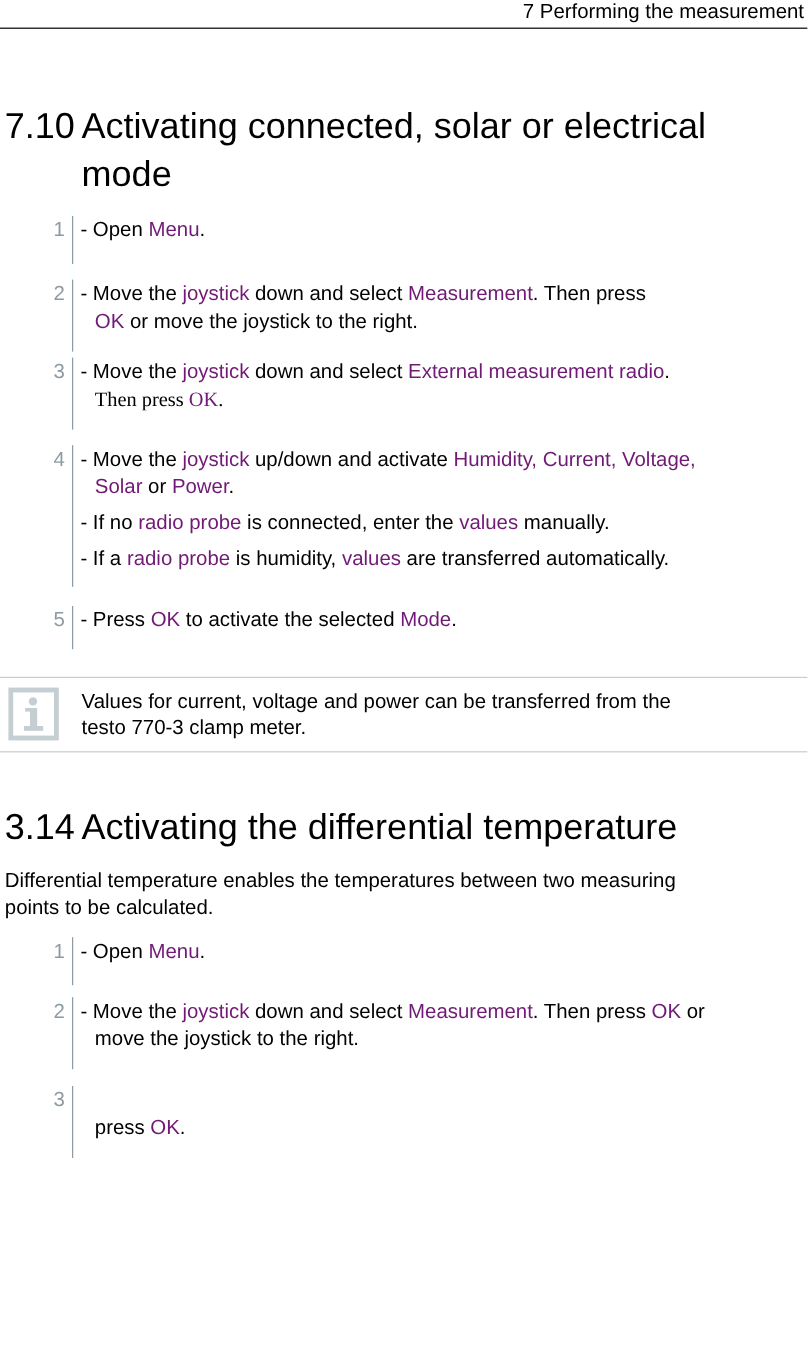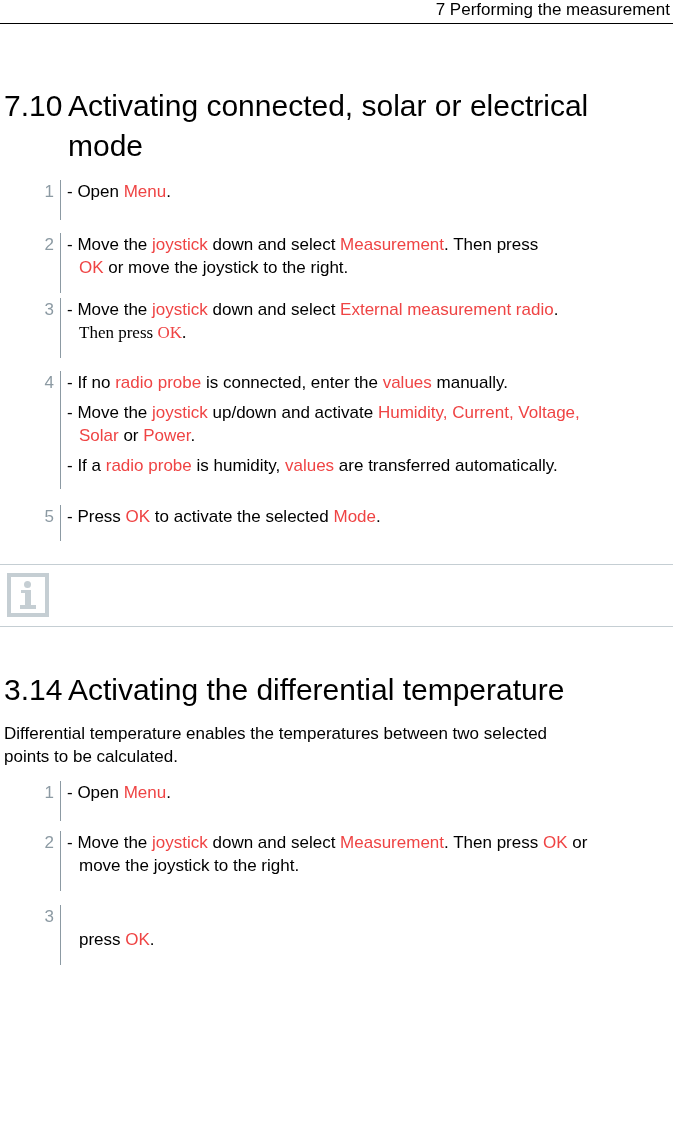--- a/index.html
+++ b/index.html
@@ -27,21 +27,21 @@
     padding-right: 6px;
   }
   .step .bar {
     width: 1px; background: #8c9aa3;
   }
   .step .body {
     padding-left: 6px; font-size: 17px; line-height: 23px; width: 600px;
   }
   .step .body p { margin: 0 0 7px 0; }
   .indent { padding-left: 12px; display: block; }
-  .hl { color: #ef4444; }
+  .hl { color: #701a75; }
   .note {
     position: absolute; left: 0; right: 0; top: 564px; height: 61px;
     border-top: 1px solid #c5ced3; border-bottom: 1px solid #c5ced3;
   }
   .note-icon {
     position: absolute; left: 7px; top: 8px; width: 42px; height: 44px;
     border: 4px solid #c5ced3; box-sizing: border-box;
   }
   .note-icon .dot { position:absolute; left: 13px; top: 4px; width: 7px; height: 7px; border-radius: 50%; background:#c5ced3; }
   .note-icon .stem { position:absolute; left: 14px; top: 13px; width: 6px; height: 16px; background:#c5ced3; }
@@ -85,49 +85,53 @@
       <div class="n">3</div>
       <div class="bar" style="height: 60px;"></div>
       <div class="body">
         <p><span><span>- Move the </span><span class="hl">joystick</span><span> down and select </span><span class="hl">External measurement radio</span><span>.</span></span><br><span class="indent" style="display: inline-block; font-family: Liberation Serif, serif;"><span>Then press </span><span class="hl">OK</span><span>.</span></span></p>
       </div>
     </div>
     <div class="step" style="top: 371px;">
       <div class="n">4</div>
       <div class="bar" style="height: 118px;"></div>
       <div class="body">
+        <p><span><span>- Move the </span><span class="hl">joystick</span><span> up/down and activate </span><span class="hl">Humidity, Current, Voltage,</span></span><br><span class="indent" style="display: inline-block;"><span class="hl">Solar</span><span> or </span><span class="hl">Power</span><span>.</span></span></p>
         <p><span><span>- If no </span><span class="hl">radio probe</span><span> is connected, enter the </span><span class="hl">values</span><span> manually.</span></span></p>
-        <p><span><span>- Move the </span><span class="hl">joystick</span><span> up/down and activate </span><span class="hl">Humidity, Current, Voltage,</span></span><br><span class="indent" style="display: inline-block;"><span class="hl">Solar</span><span> or </span><span class="hl">Power</span><span>.</span></span></p>
         <p><span><span>- If a </span><span class="hl">radio probe</span><span> is humidity, </span><span class="hl">values</span><span> are transferred automatically.</span></span></p>
       </div>
     </div>
     <div class="step" style="top: 505px;">
       <div class="n">5</div>
       <div class="bar" style="height: 36px;"></div>
       <div class="body">
         <p><span><span>- Press </span><span class="hl">OK</span><span> to activate the selected </span><span class="hl">Mode</span><span>.</span></span></p>
       </div>
     </div>
   </div>
 
 <div class="note">
   <div class="note-icon">
     <div class="dot"></div>
       <div class="cap"></div>
       <div class="stem"></div>
       <div class="base"></div>
   </div>
+  <div class="note-text">
+    <div>Values for current, voltage and power can be transferred from the</div>
+    <div>testo 770-3 clamp meter.</div>
+  </div>
 </div>
 
 <h1 class="h1" style="top:670px">
   <span class="num">3.14</span><span>Activating the differential temperature</span>
 </h1>
 
 <div class="para">
-  <div>Differential temperature enables the temperatures between two selected</div>
+  <div>Differential temperature enables the temperatures between two measuring</div>
   <div>points to be calculated.</div>
 </div>
 
 <div id="s2steps">
     <div class="step" style="top: 781px;">
       <div class="n">1</div>
       <div class="bar" style="height: 40px;"></div>
       <div class="body">
         <p><span><span>- Open </span><span class="hl">Menu</span><span>.</span></span></p>
       </div>

